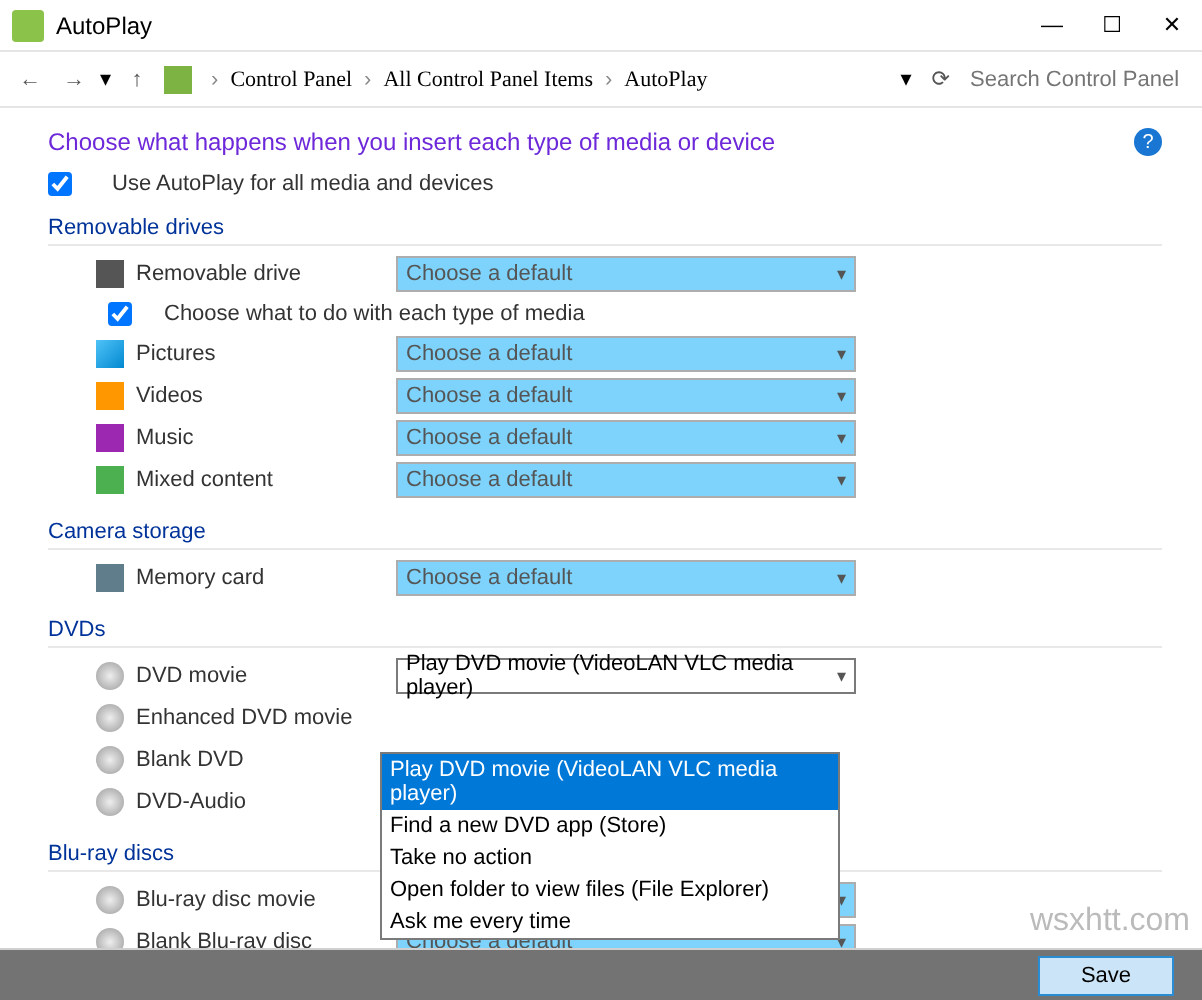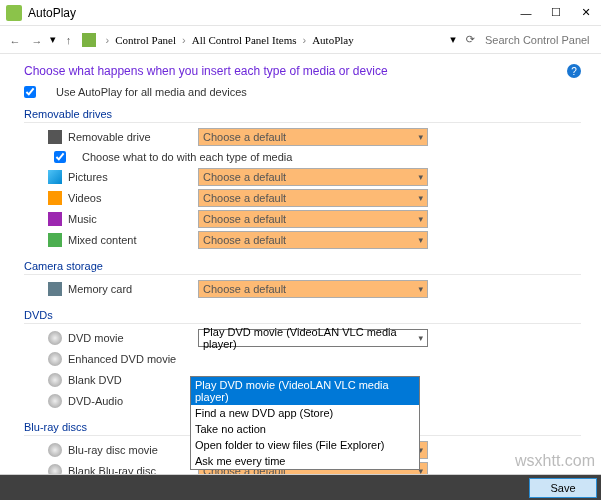--- a/index.html
+++ b/index.html
@@ -26,28 +26,28 @@
 .row { display: flex; align-items: center; height: 20px; margin: 1px 0; }
 .row .icon { width: 14px; height: 14px; margin: 0 6px 0 24px; background: #888; display: inline-block; }
 .row .icon.pic { background: linear-gradient(135deg,#4fc3f7,#0288d1); }
 .row .icon.vid { background: #ff9800; }
 .row .icon.mus { background: #9c27b0; }
 .row .icon.mix { background: #4caf50; }
 .row .icon.drv { background: #555; }
 .row .icon.disc { background: radial-gradient(circle,#eee,#999); border-radius: 50%; }
 .row .icon.mem { background: #607d8b; }
 .row .label { width: 130px; color: #333; }
-.combo { flex: 0 0 230px; height: 18px; border: 1px solid #adadad; background: #fdba74; display: flex; align-items: center; padding: 0 4px; color: #555; position: relative; }
+.combo { flex: 0 0 230px; height: 18px; border: 1px solid #adadad; background: #7dd3fc; display: flex; align-items: center; padding: 0 4px; color: #555; position: relative; }
 .combo::after { content: "▾"; position: absolute; right: 4px; font-size: 9px; color: #555; }
 .combo.sel { background: #fff; color: #000; border-color: #7a7a7a; }
 .sub-chk { margin: 4px 0 4px 18px; display: flex; align-items: center; gap: 16px; color: #333; padding-left: 12px; }
 .dropdown { position: absolute; left: 190px; top: 322px; width: 230px; border: 1px solid #7a7a7a; background: #fff; z-index: 10; }
 .dropdown .opt { padding: 2px 4px; font-size: 11px; }
 .dropdown .opt.hl { background: #0078d7; color: #fff; }
-.footer { position: absolute; bottom: 0; left: 0; right: 0; height: 26px; background: #404040; border-top: 1px solid #d0d0d0; display: flex; align-items: center; justify-content: flex-end; padding-right: 4px; gap: 6px; }
+.footer { position: absolute; bottom: 0; left: 0; right: 0; height: 26px; background: #737373; border-top: 1px solid #d0d0d0; display: flex; align-items: center; justify-content: flex-end; padding-right: 14px; gap: 6px; }
 .btn { width: 68px; height: 20px; border: 1px solid #adadad; font-size: 11px; display: flex; align-items: center; justify-content: center; }
 .btn.primary { background: #cce4f7; border-color: #2a8dd4; }
 .btn.secondary { background: #e1e1e1; }
 .watermark { position: absolute; right: 6px; bottom: 30px; font-size: 16px; color: #bbb; }
 </style>
 </head>
 <body>
 
 <div class="titlebar">
   <div class="app-icon"></div>

